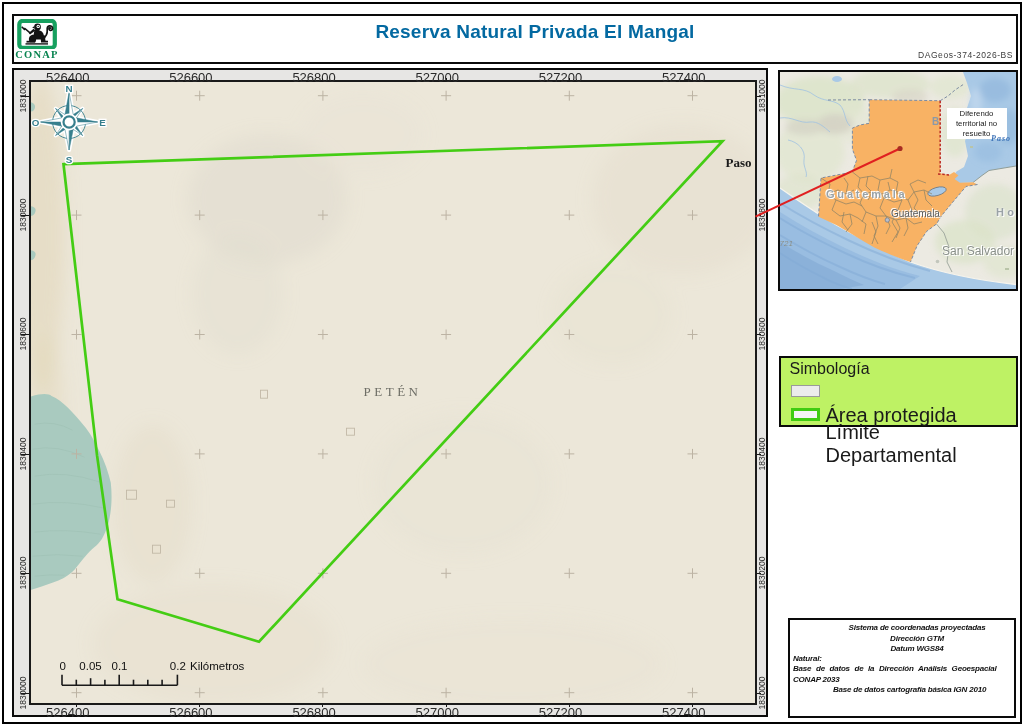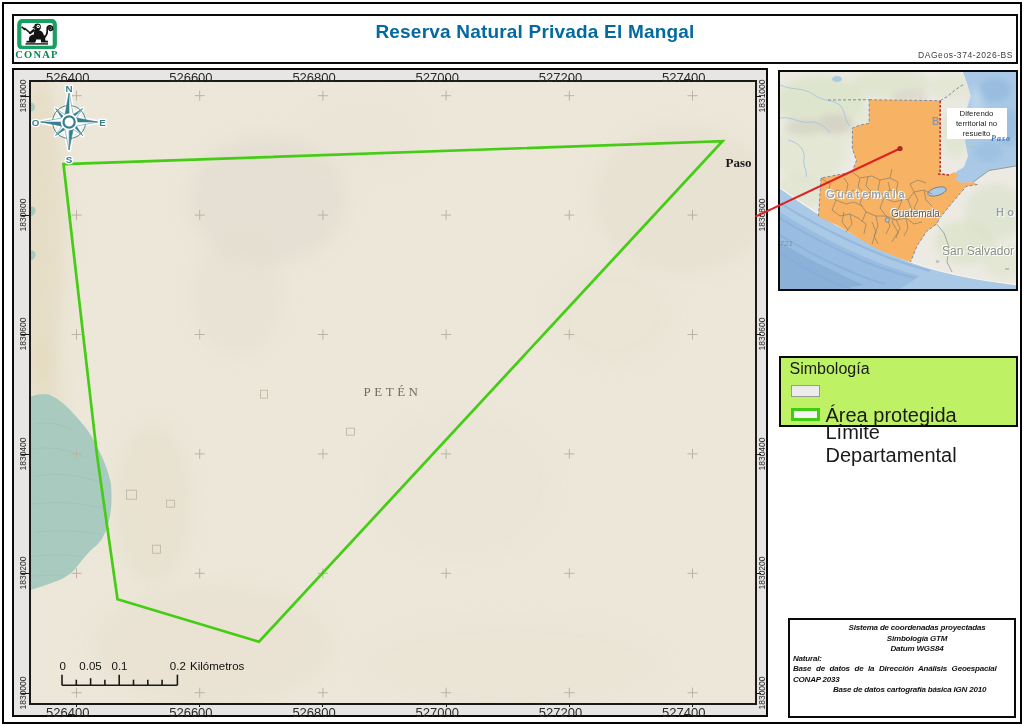--- a/index.html
+++ b/index.html
@@ -366,21 +366,21 @@
 <div class="abs" style="left:779.5px;top:239px;font-size:8px;font-style:italic;color:#8a8f8a;">721</div>
 <div class="abs" id="legend">
 <div class="abs" style="left:8.5px;top:1.5px;font-size:16px;color:#1a1a1a;">Simbología</div>
 <div class="abs" style="left:10px;top:26.5px;width:29px;height:12.5px;background:#ececec;border:1px solid #9a9a9a;"></div>
 <div class="abs" style="left:44.5px;top:22.8px;font-size:20px;color:#1a1a1a;margin-top:40px;">Límite Departamental</div>
 <div class="abs" style="left:10px;top:50px;width:29px;height:12.5px;background:#f4f4f4;border:3px solid #40cc12;"></div>
 <div class="abs" style="left:44.5px;top:46.3px;font-size:20px;color:#1a1a1a;">Área protegida</div>
 </div>
 <div class="abs" id="sources">
 <div class="srcline" style="left:22px;top:2.5px;width:210px;text-align:center;">Sistema de coordenadas proyectadas</div>
-<div class="srcline" style="left:22px;top:13.7px;width:210px;text-align:center;">Simbología GTM</div>
+<div class="srcline" style="left:22px;top:13.7px;width:210px;text-align:center;">Dirección GTM</div>
 <div class="srcline" style="left:22px;top:24.2px;width:210px;text-align:center;">Datum WGS84</div>
 <div class="srcline" style="left:3px;top:33.5px;">Natural:</div>
 <div class="abs" style="left:3px;top:43.5px;width:204px;white-space:nowrap;word-spacing:2.6px;" id="justline">Base de datos de la Dirección Análisis Geoespacial</div>
 <div class="srcline" style="left:3px;top:54.7px;">CONAP 2033</div>
 <div class="srcline" style="left:3px;top:64.6px;padding-left:40px;">Base de datos cartografía básica IGN 2010</div>
 </div>
 <svg class="abs" style="left:17px;top:19px;" width="40" height="30" viewBox="0 0 40 30">
   <rect x="2.3" y="1.9" width="35.5" height="27" rx="3.5" fill="#fff" stroke="#17a05f" stroke-width="4.2"></rect>
   <g fill="#131313">
 

